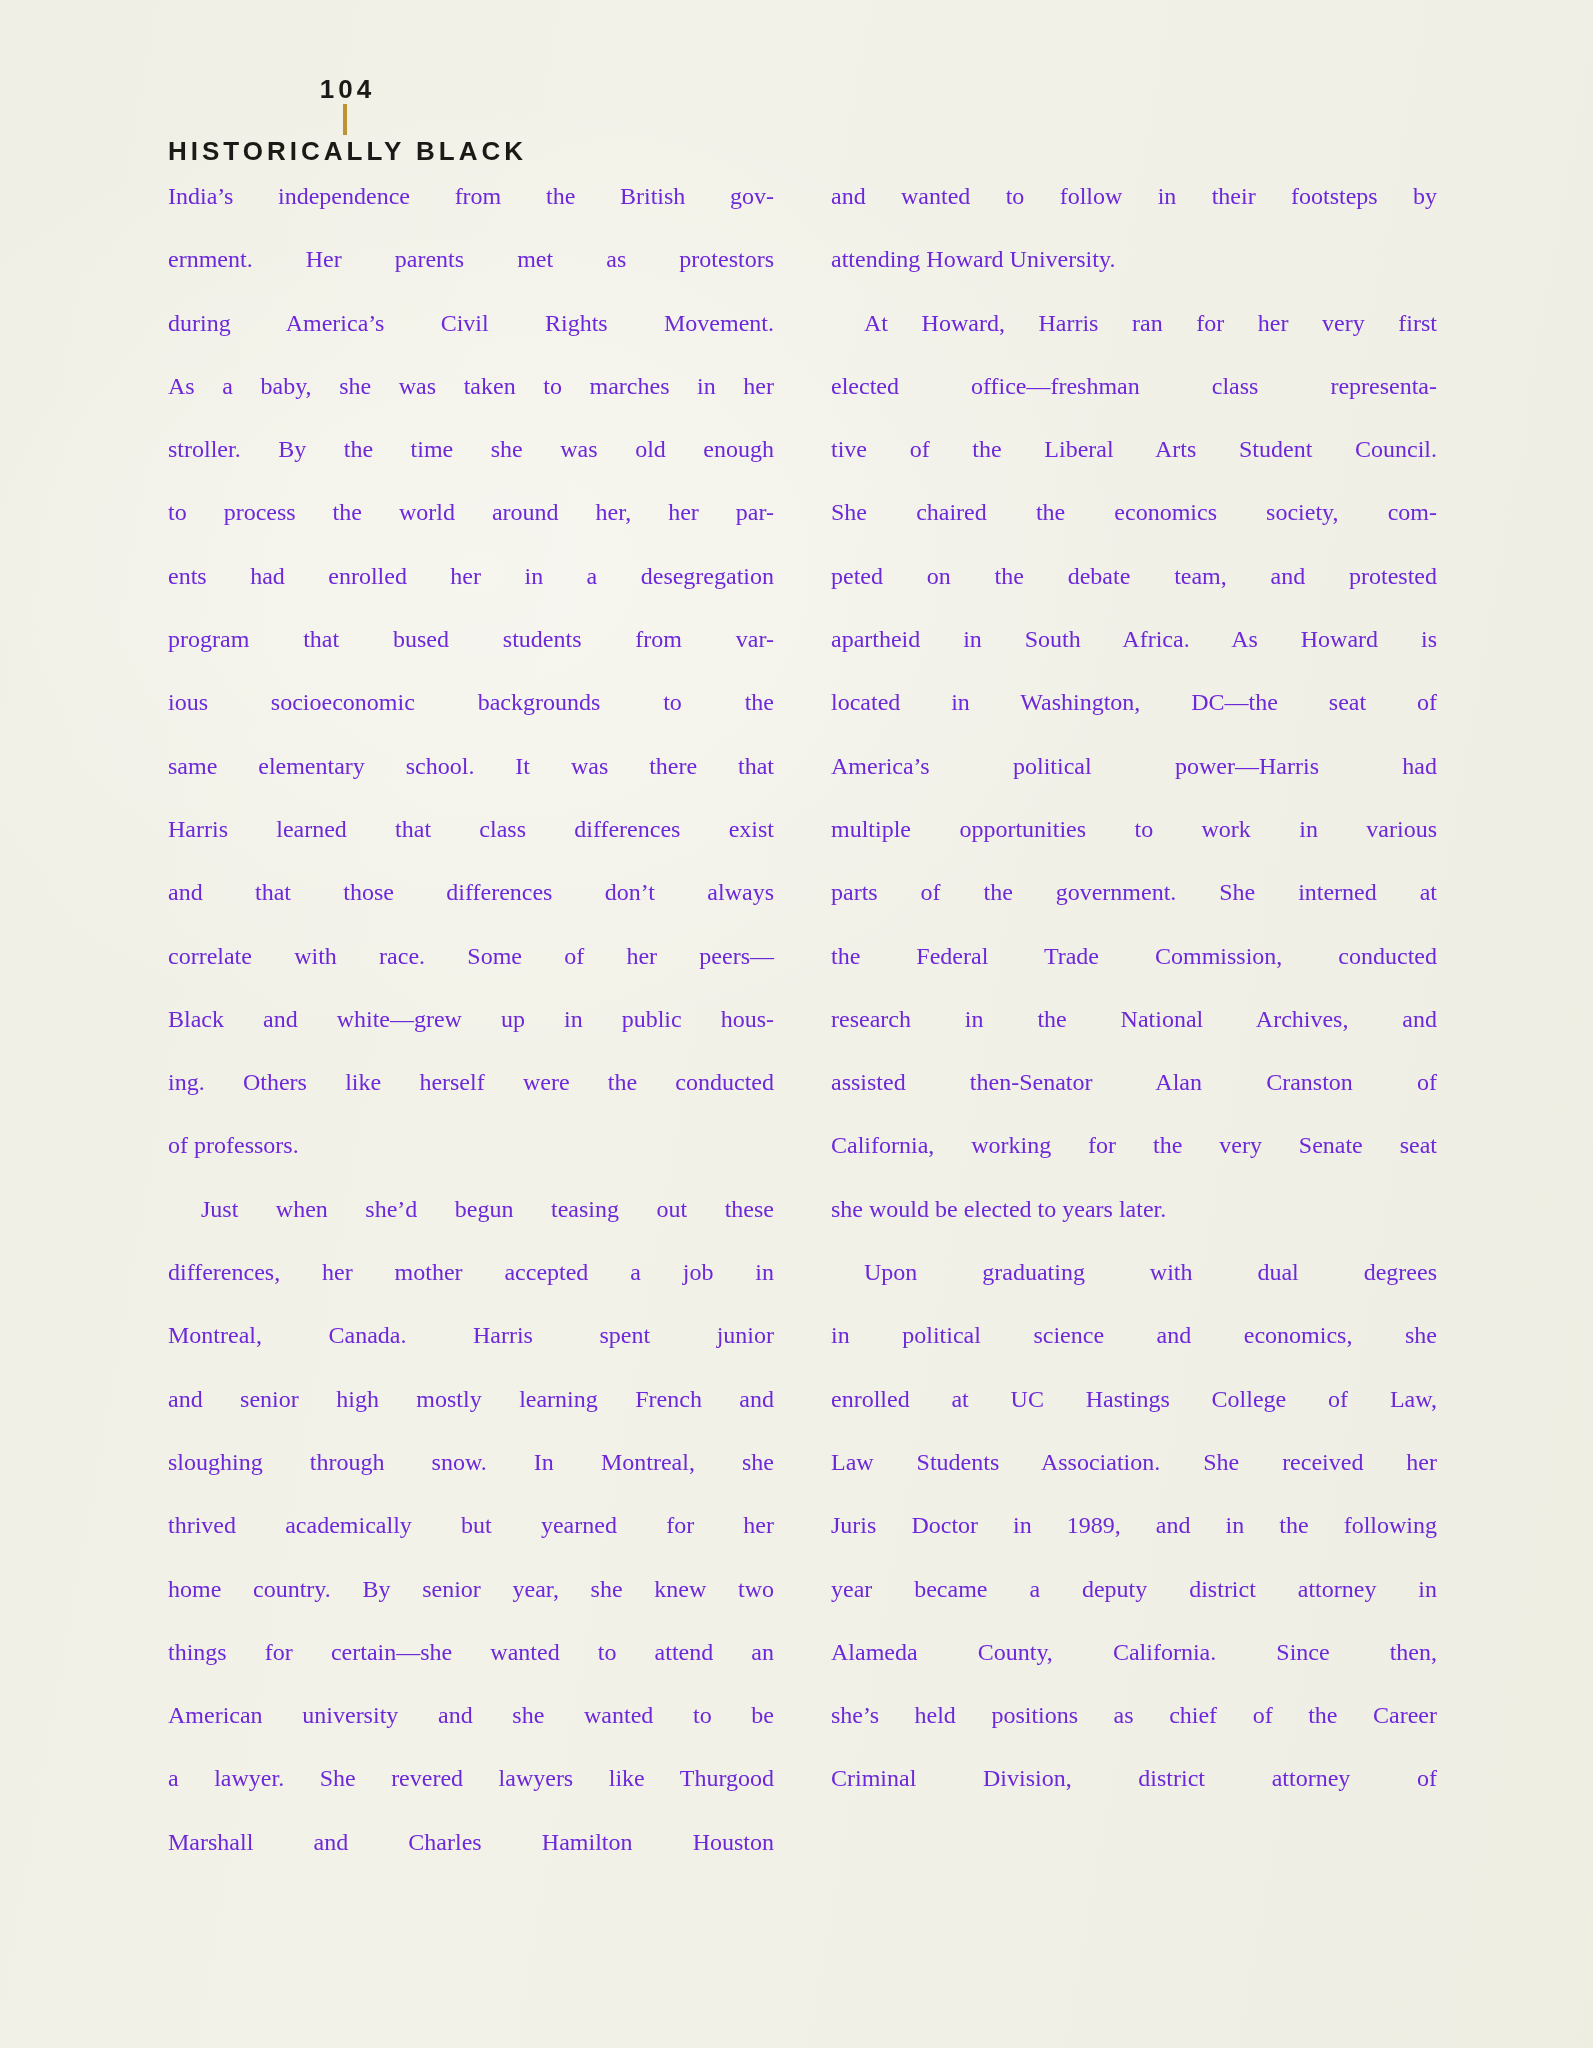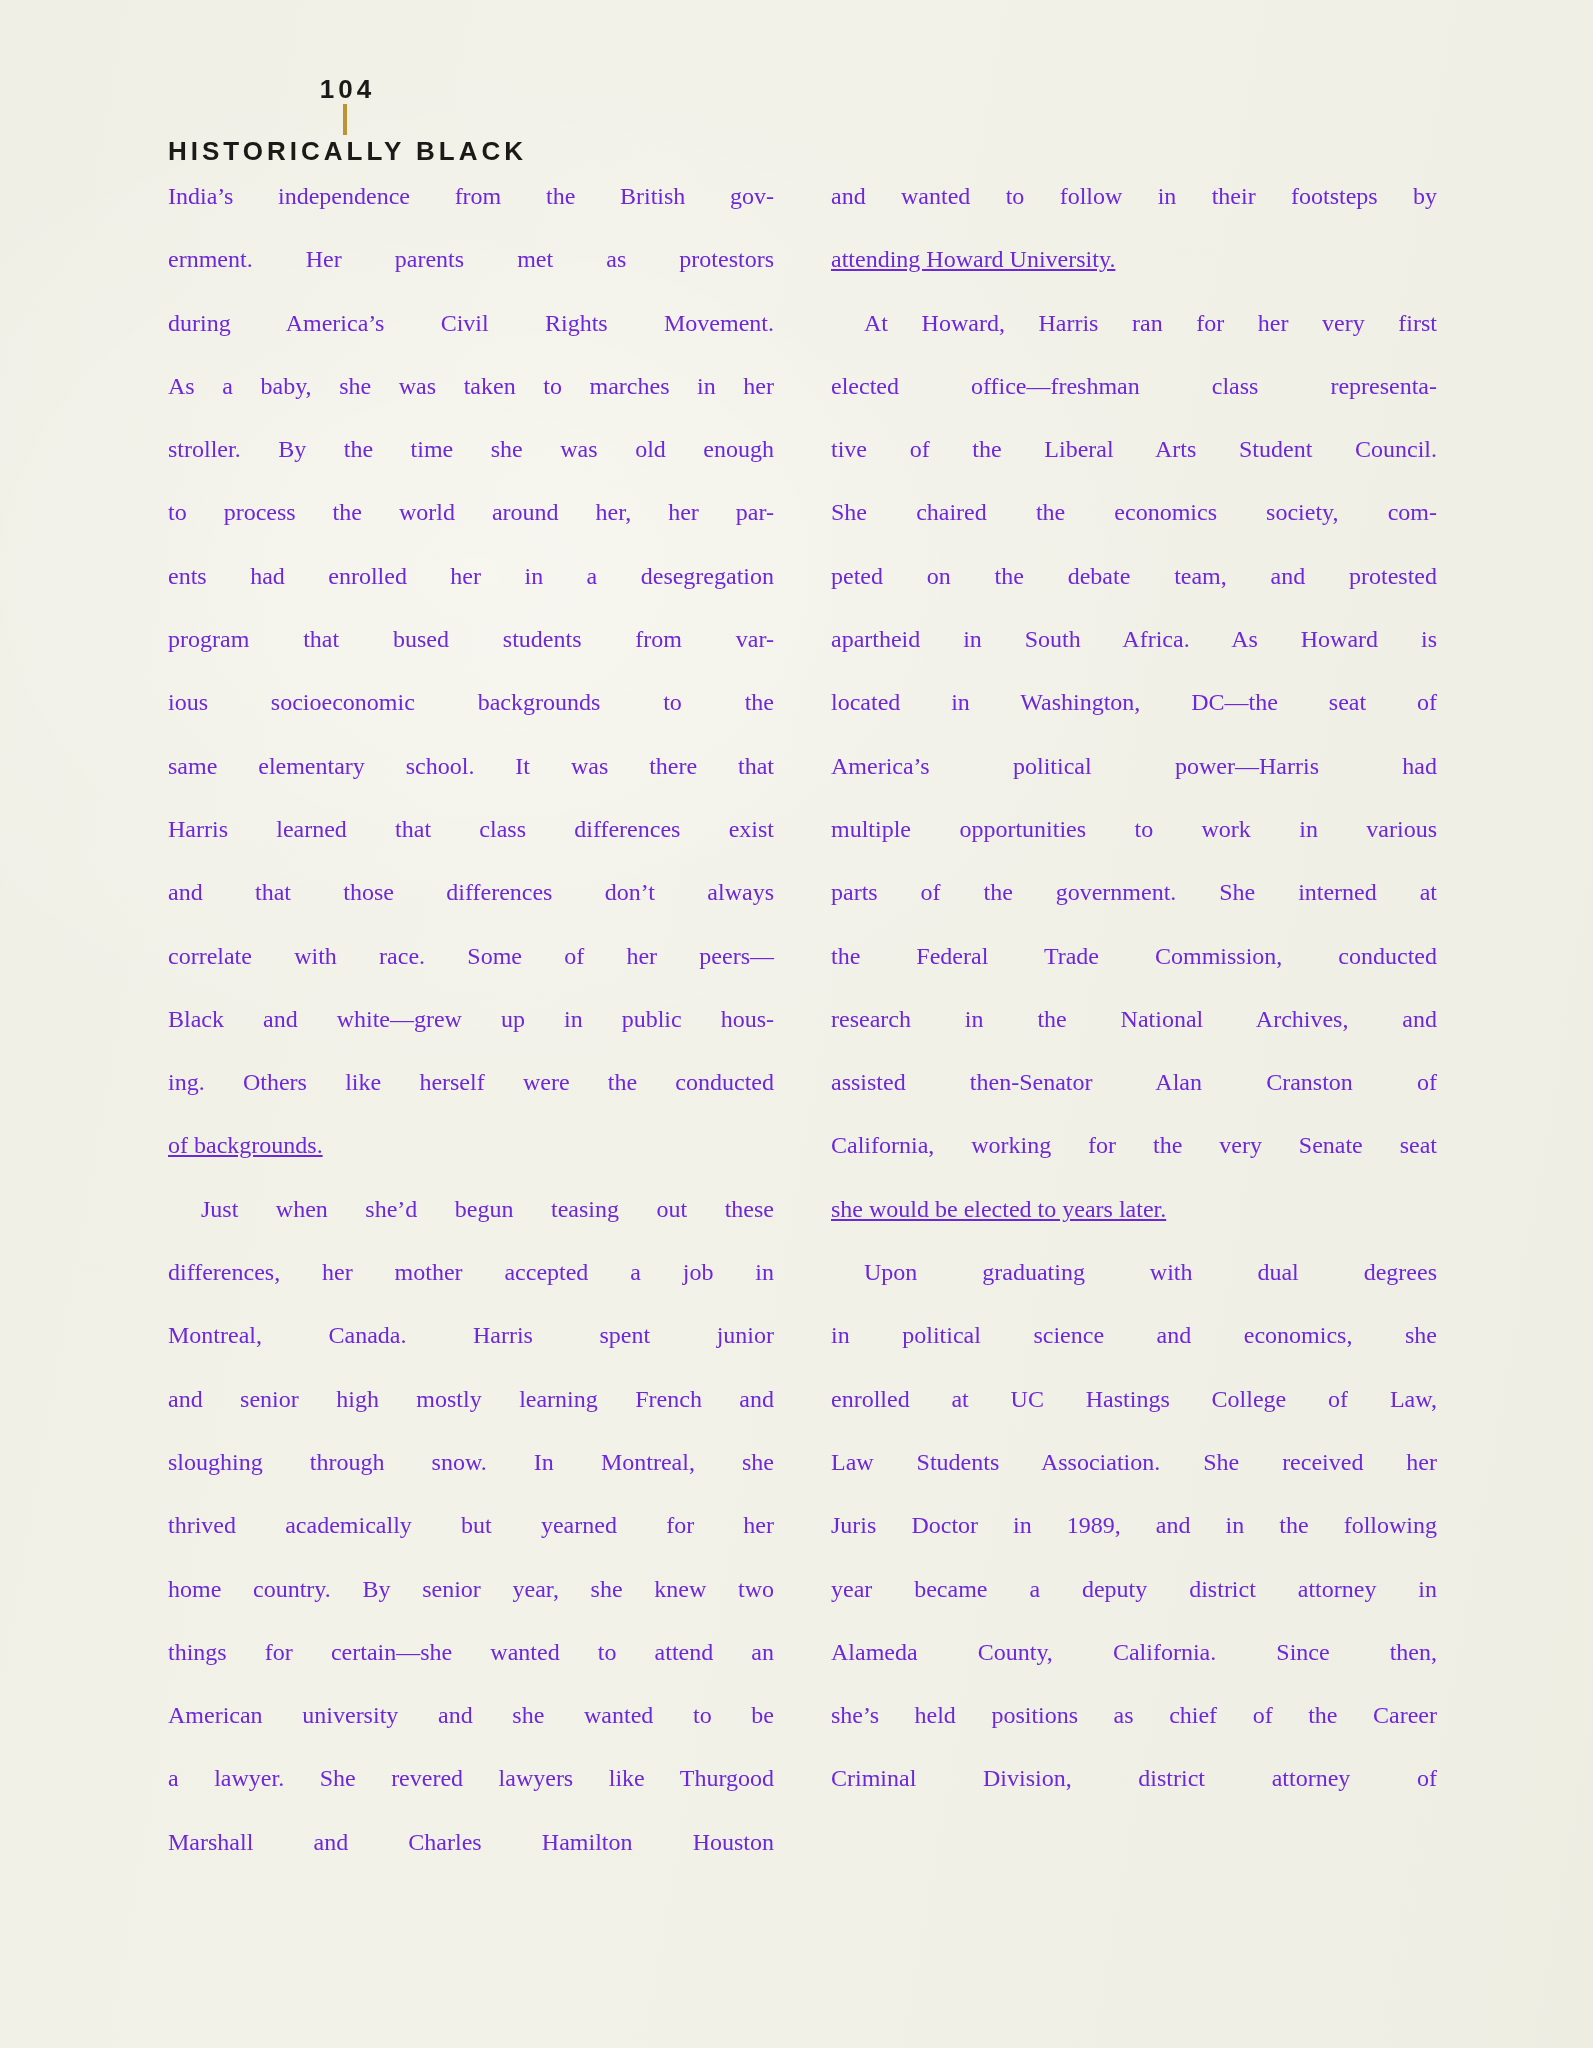--- a/index.html
+++ b/index.html
@@ -45,21 +45,20 @@
   }
   .col-left  { left: 168px; }
   .col-right { left: 831px; }
   .line {
     text-align: justify;
     text-align-last: justify;
   }
   .line.end {
     text-align: right;
     text-align-last: left;
-    text-decoration: underline;
   }
   .line.indent { text-indent: 33px; }
 </style>
 </head>
 <body>
 
 <header class="page-header">
   <span>104</span>
   <span class="gold-bar" style="background: rgb(189, 147, 52);"></span>
   <span>HISTORICALLY BLACK</span>
@@ -75,21 +74,21 @@
       <div class="line">to process the world around her, her par-</div>
       <div class="line">ents had enrolled her in a desegregation</div>
       <div class="line">program that bused students from var-</div>
       <div class="line">ious socioeconomic backgrounds to the</div>
       <div class="line">same elementary school. It was there that</div>
       <div class="line">Harris learned that class differences exist</div>
       <div class="line">and that those differences don’t always</div>
       <div class="line">correlate with race. Some of her peers—</div>
       <div class="line">Black and white—grew up in public hous-</div>
       <div class="line">ing. Others like herself were the conducted</div>
-      <div class="line end">of backgrounds.</div>
+      <div class="line end">of professors.</div>
       <div class="line indent">Just when she’d begun teasing out these</div>
       <div class="line">differences, her mother accepted a job in</div>
       <div class="line">Montreal, Canada. Harris spent junior</div>
       <div class="line">and senior high mostly learning French and</div>
       <div class="line">sloughing through snow. In Montreal, she</div>
       <div class="line">thrived academically but yearned for her</div>
       <div class="line">home country. By senior year, she knew two</div>
       <div class="line">things for certain—she wanted to attend an</div>
       <div class="line">American university and she wanted to be</div>
       <div class="line">a lawyer. She revered lawyers like Thurgood</div>

